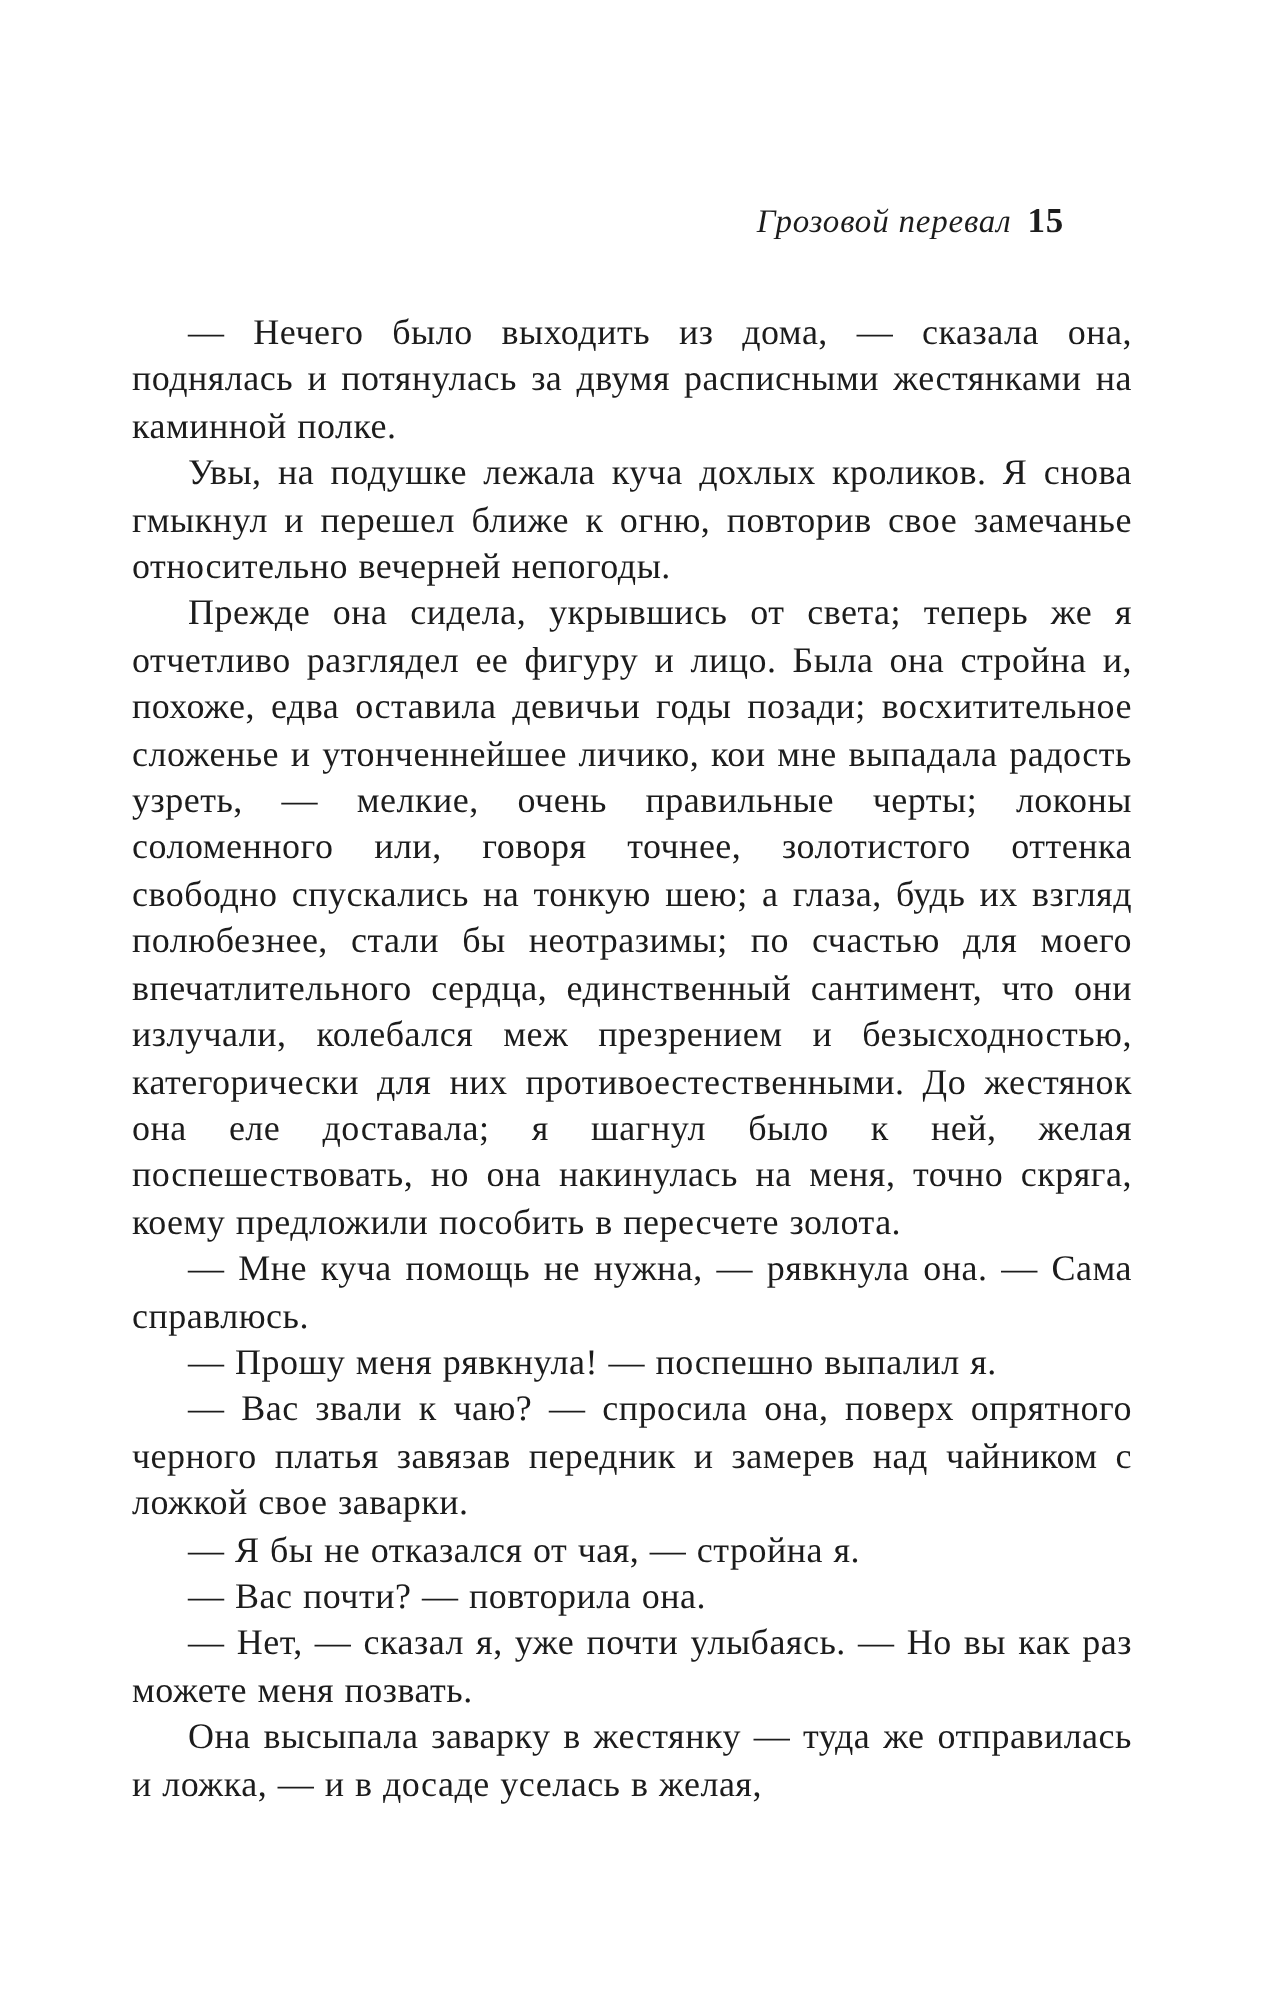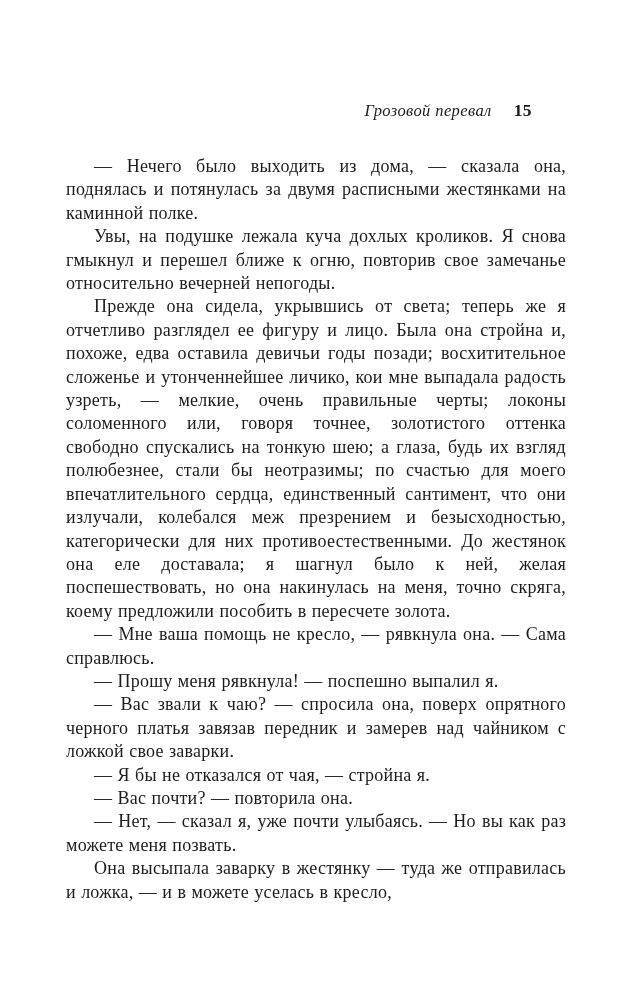--- a/index.html
+++ b/index.html
@@ -16,21 +16,21 @@
     box-sizing: border-box;
     padding: 68px 66px 0 66px;
     color: #1c1c1c;
     font-family: "Liberation Serif", "DejaVu Serif", serif;
     overflow: hidden;
   }
   .running-header {
     display: flex;
     justify-content: flex-end;
     align-items: baseline;
-    gap: 22px;
+    gap: 8px;
     padding-right: 34px;
     font-size: 16.5px;
     letter-spacing: 0.4px;
     margin-bottom: 34px;
   }
   .running-header .title {
     font-style: italic;
   }
   .running-header .pagenum {
     font-weight: bold;
@@ -52,21 +52,21 @@
 
 <div class="page">
   <div class="running-header">
     <span class="title">Грозовой перевал</span>
     <span class="pagenum">15</span>
   </div>
   <div class="content">
       <p>— Нечего было выходить из дома, — сказала она, поднялась и потянулась за двумя расписными жестянками на каминной полке.</p>
       <p>Увы, на подушке лежала куча дохлых кроликов. Я снова гмыкнул и перешел ближе к огню, повторив свое замечанье относительно вечерней непогоды.</p>
       <p>Прежде она сидела, укрывшись от света; теперь же я отчетливо разглядел ее фигуру и лицо. Была она стройна и, похоже, едва оставила девичьи годы позади; восхитительное сложенье и утонченнейшее личико, кои мне выпадала радость узреть, — мелкие, очень правильные черты; локоны соломенного или, говоря точнее, золотистого оттенка свободно спускались на тонкую шею; а глаза, будь их взгляд полюбезнее, стали бы неотразимы; по счастью для моего впечатлительного сердца, единственный сантимент, что они излучали, колебался меж презрением и безысходностью, категорически для них противоестественными. До жестянок она еле доставала; я шагнул было к ней, желая поспешествовать, но она накинулась на меня, точно скряга, коему предложили пособить в пересчете золота.</p>
-      <p>— Мне ваша помощь не кресло, — рявкнула она. — Сама справлюсь.</p>
+      <p>— Мне куча помощь не нужна, — рявкнула она. — Сама справлюсь.</p>
       <p>— Прошу меня рявкнула! — поспешно выпалил я.</p>
       <p>— Вас звали к чаю? — спросила она, поверх опрятного черного платья завязав передник и замерев над чайником с ложкой свое заварки.</p>
       <p>— Я бы не отказался от чая, — стройна я.</p>
       <p>— Вас почти? — повторила она.</p>
       <p>— Нет, — сказал я, уже почти улыбаясь. — Но вы как раз можете меня позвать.</p>
-      <p>Она высыпала заварку в жестянку — туда же отправилась и ложка, — и в можете уселась в кресло,</p>
+      <p>Она высыпала заварку в жестянку — туда же отправилась и ложка, — и в досаде уселась в желая,</p>
     </div>
 </div>
 
 </body></html>

